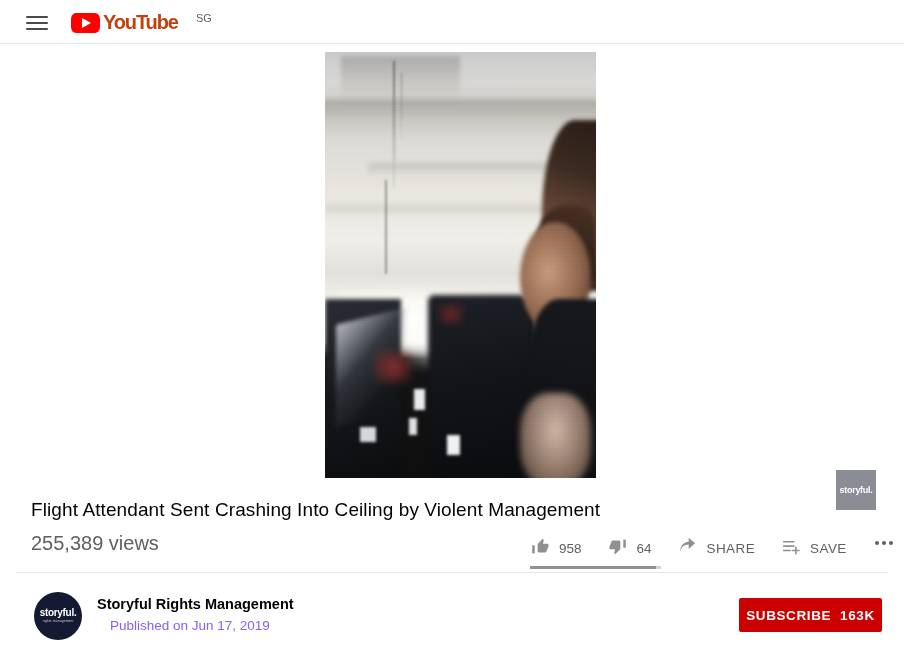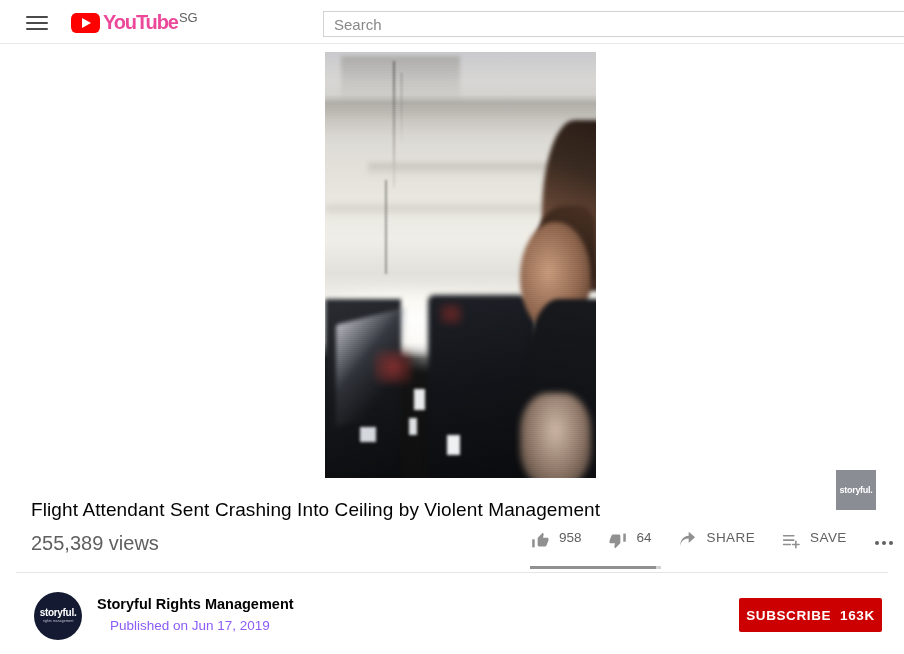--- a/index.html
+++ b/index.html
@@ -63,31 +63,31 @@
     content: "";
     position: absolute;
     left: 11px; top: 5px;
     border-left: 9px solid #ffffff;
     border-top: 5px solid transparent;
     border-bottom: 5px solid transparent;
   }
   .logo-word {
     font-size: 20px;
     font-weight: bold;
-    color: #ec4899;
+    color: #c2410c;
     letter-spacing: -1.1px;
     line-height: 21px;
     margin-left: 3px;
     font-family: "Liberation Sans", sans-serif;
   }
   .logo-country {
-    font-size: 13px;
+    font-size: 11px;
     color: #606060;
     line-height: 10px;
-    margin-left: 1px;
+    margin-left: 18px;
     margin-top: 1px;
   }
   .search-box {
     position: absolute;
     left: 323px; top: 11px;
     width: 582px;
     height: 26px;
     border: 1px solid #d3d3d3;
     background: #ffffff;
     box-sizing: border-box;
@@ -356,21 +356,21 @@
 
   .actions {
     position: absolute;
     left: 530px; top: 50px;
     display: flex;
     align-items: center;
     height: 26px;
   }
   .action-btn {
     display: flex;
-    align-items: flex-start;
+    align-items: flex-end;
     cursor: pointer;
     margin-right: 26px;
     height: 26px;
   }
   .action-btn:last-child { margin-right: 0; }
   .action-btn .glyph {
     display: inline-flex;
     align-items: center;
     justify-content: center;
     width: 20px;
@@ -502,23 +502,20 @@
     <span></span>
     <span></span>
   </div>
 
   <div class="logo-wrap">
     <span class="logo-play"></span>
     <span class="logo-word">YouTube</span>
     <span class="logo-country">SG</span>
   </div>
 
-  <div class="search-box">
-    <input type="text" placeholder="Search" style="">
-  </div>
 </div>
 
 <div class="player-stage">
   <div class="video-frame">
     <div class="vf-layer v-ceiling"></div>
     <div class="vf-layer v-binsline"></div>
     <div class="v-panel-lines"></div>
     <div class="v-drip"></div>
     <div class="v-drip2"></div>
     <div class="v-bin-edge"></div>

